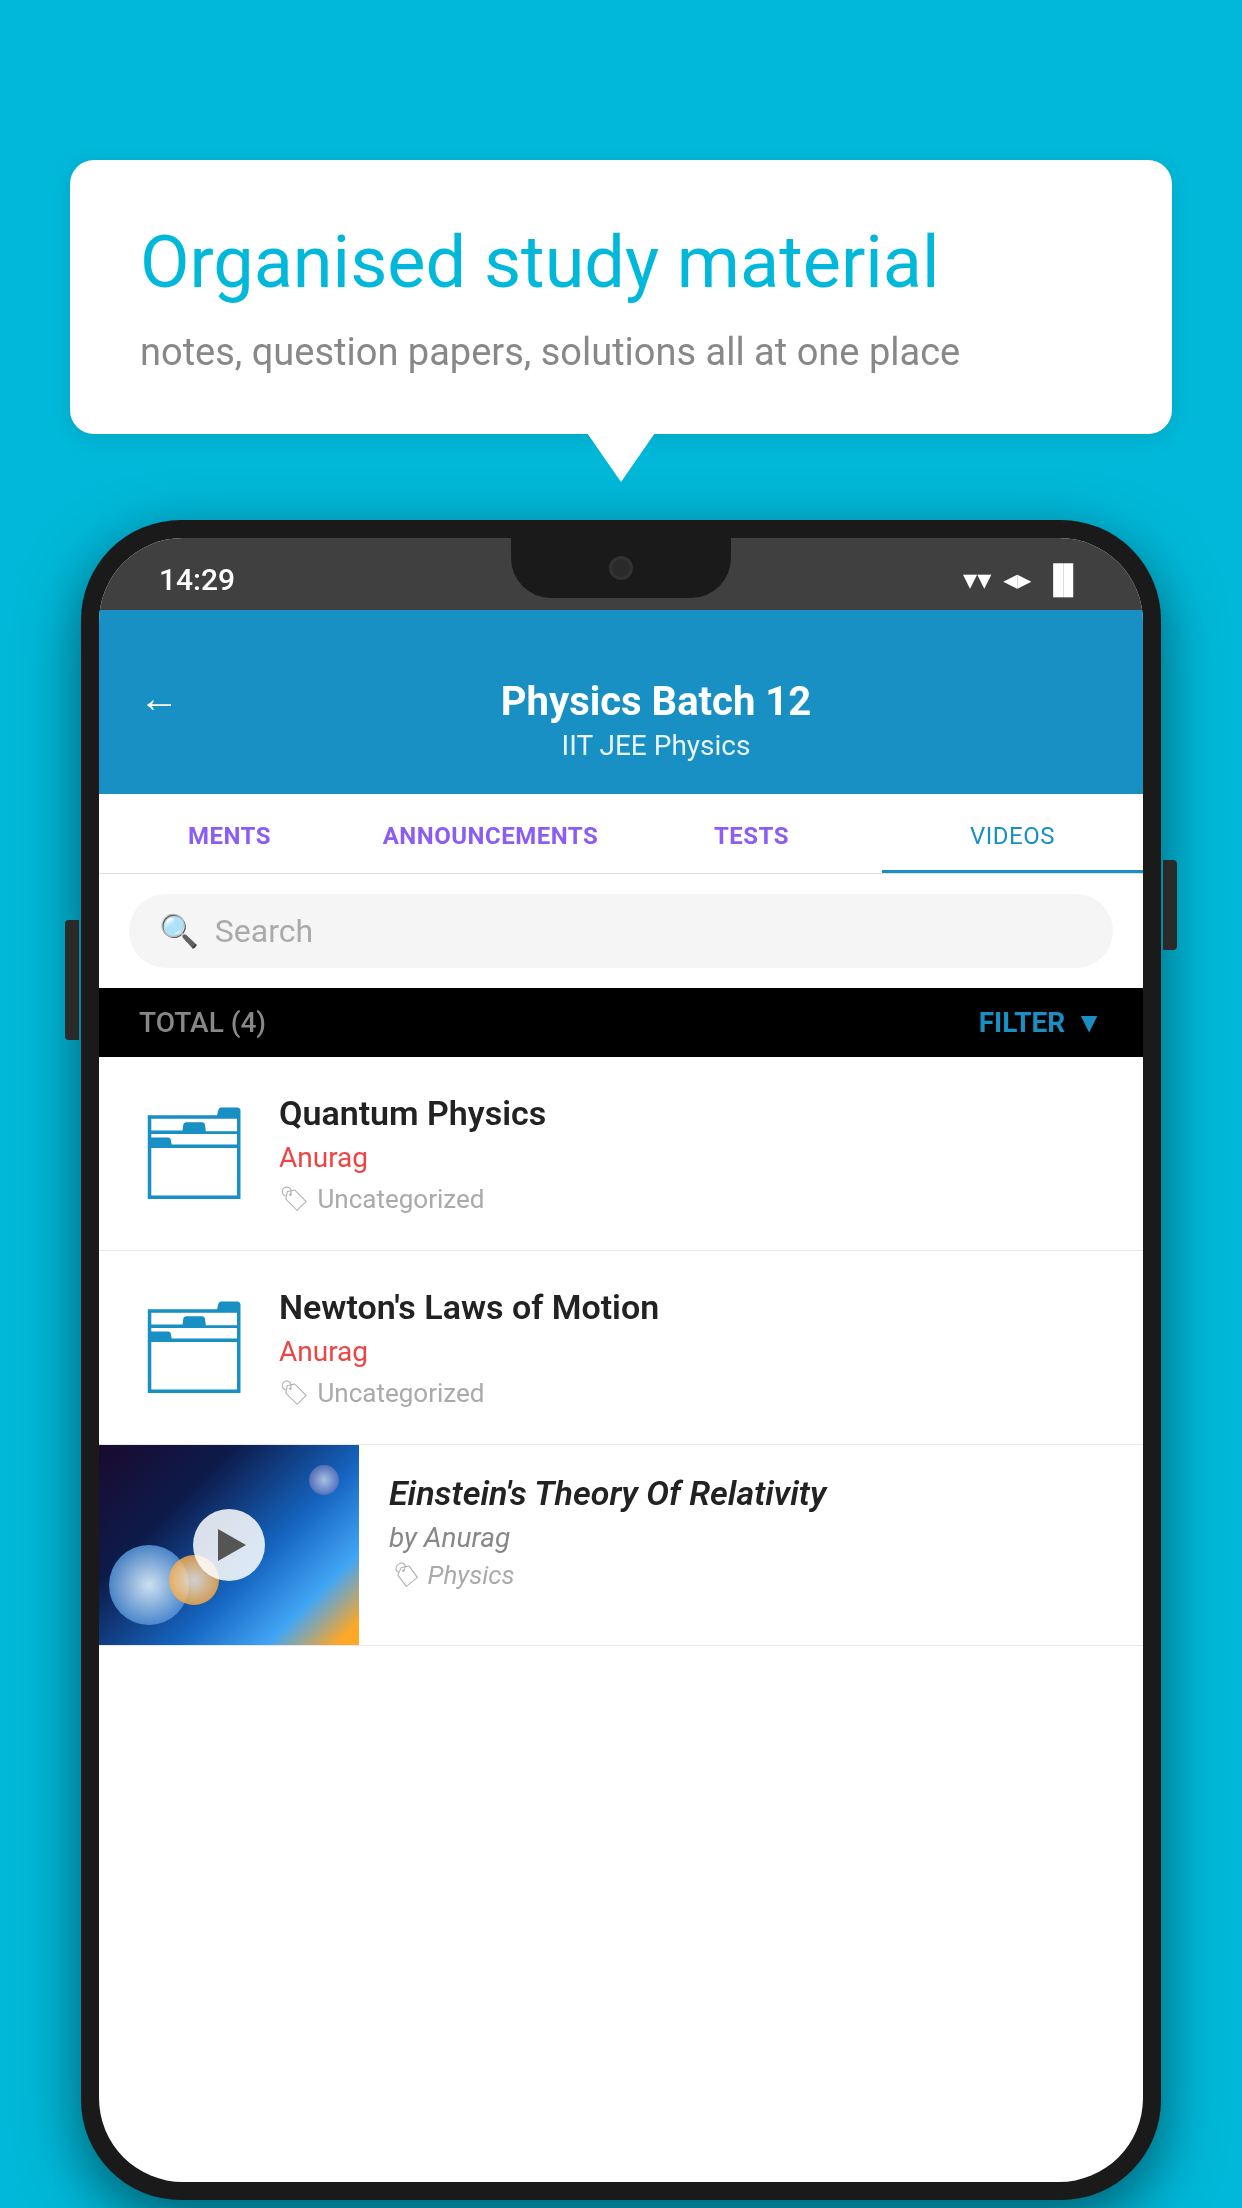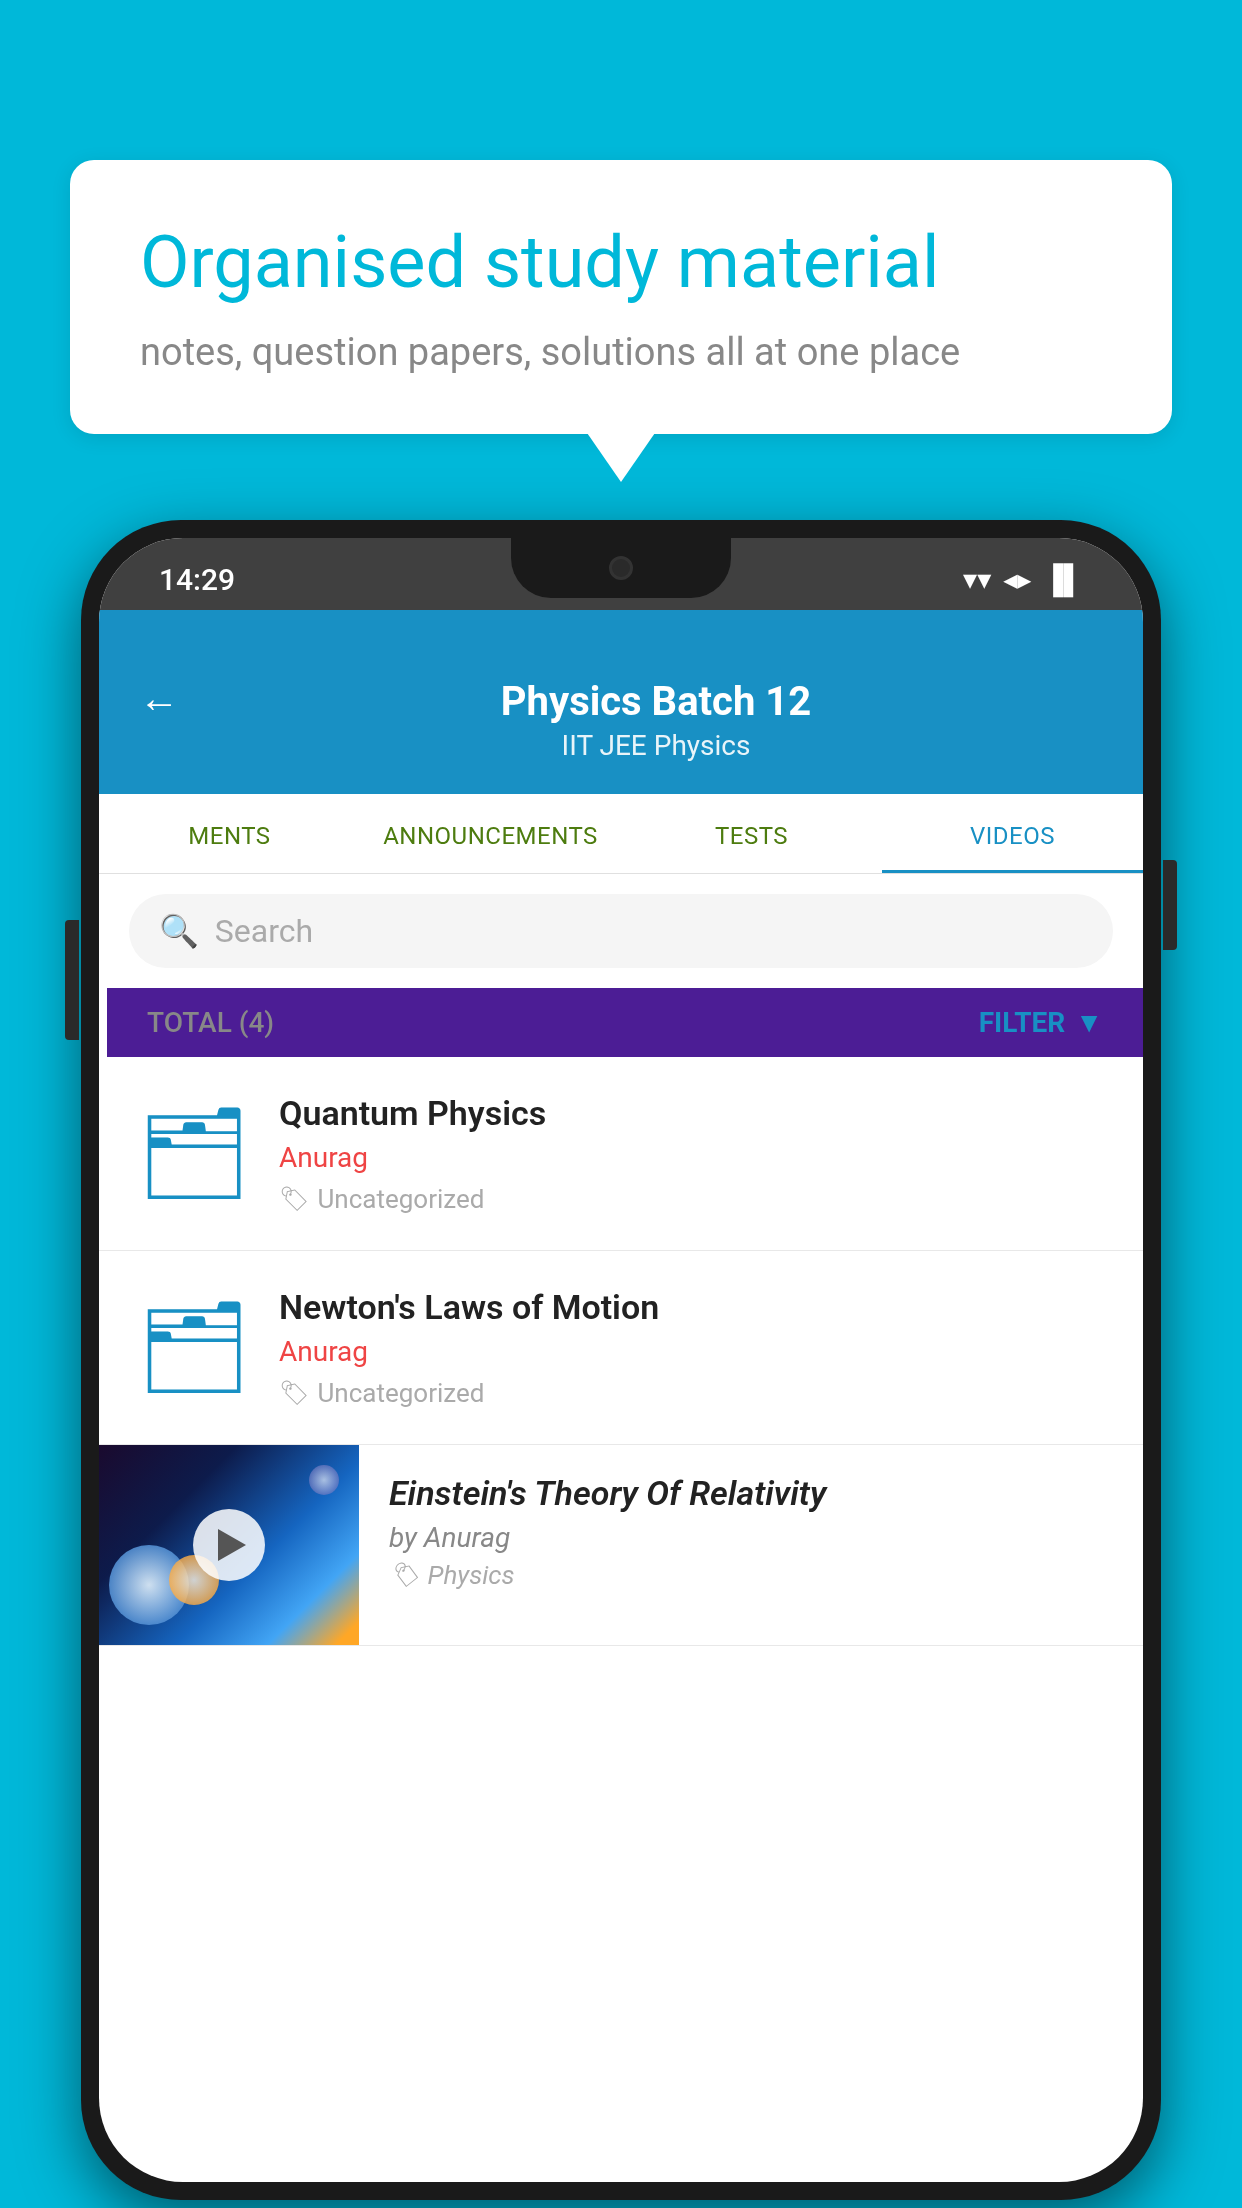--- a/index.html
+++ b/index.html
@@ -205,22 +205,22 @@
       display: flex;
       border-bottom: 1px solid #e0e0e0;
       overflow: hidden;
     }
 
     .tab-item {
       flex: 1;
       text-align: center;
       padding: 28px 10px 20px;
       font-size: 24px;
-      color: #4d7c0f;
-      font-weight: 400;
+      color: #8b5cf6;
+      font-weight: 700;
       letter-spacing: 0.5px;
       border-bottom: 3px solid transparent;
       cursor: pointer;
     }
 
     .tab-item.active {
       color: #1890C4;
       border-bottom: 3px solid #1890C4;
       font-weight: 400;
     }
@@ -245,26 +245,25 @@
       font-size: 32px;
     }
 
     .search-input-text {
       color: #aaa;
       font-size: 32px;
     }
 
     
     .filter-row {
-      background: #4c1d95;
+      background: #000000;
       display: flex;
       align-items: center;
       justify-content: space-between;
       padding: 18px 40px;
-      margin-left: 8px;
     }
 
     .total-label {
       color: #888;
       font-size: 28px;
       font-weight: 500;
     }
 
     .filter-btn {
       display: flex;

